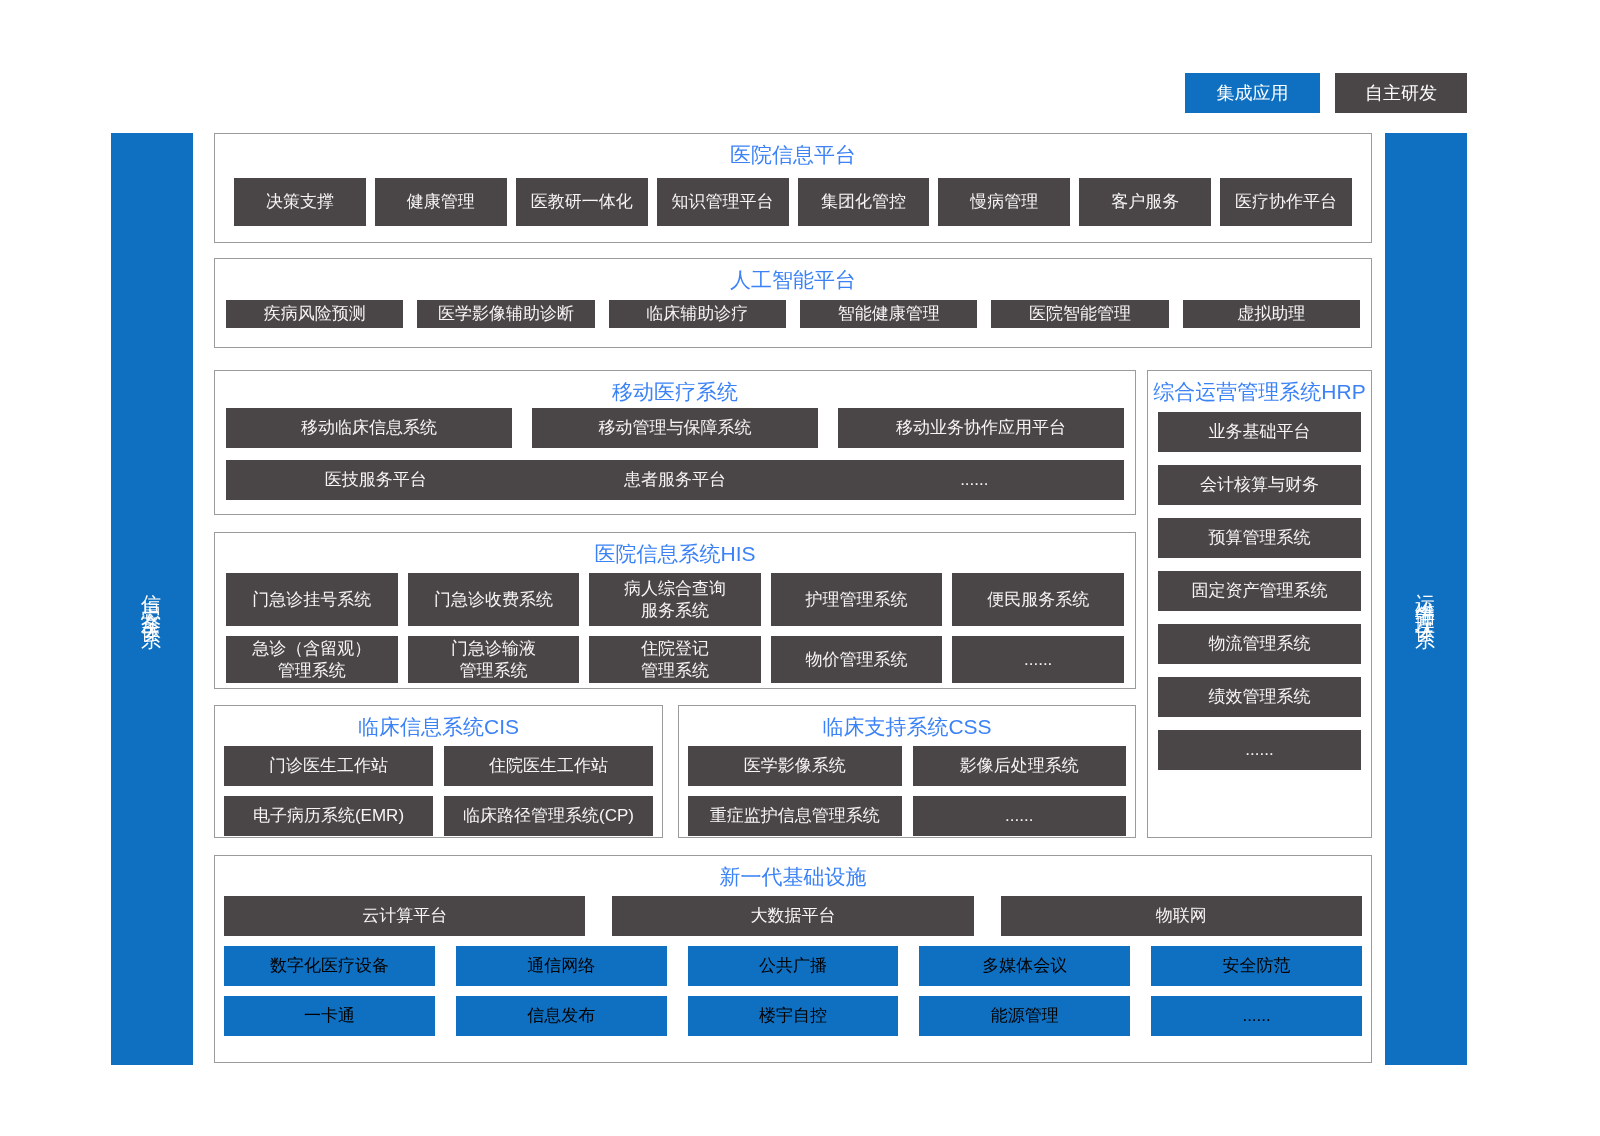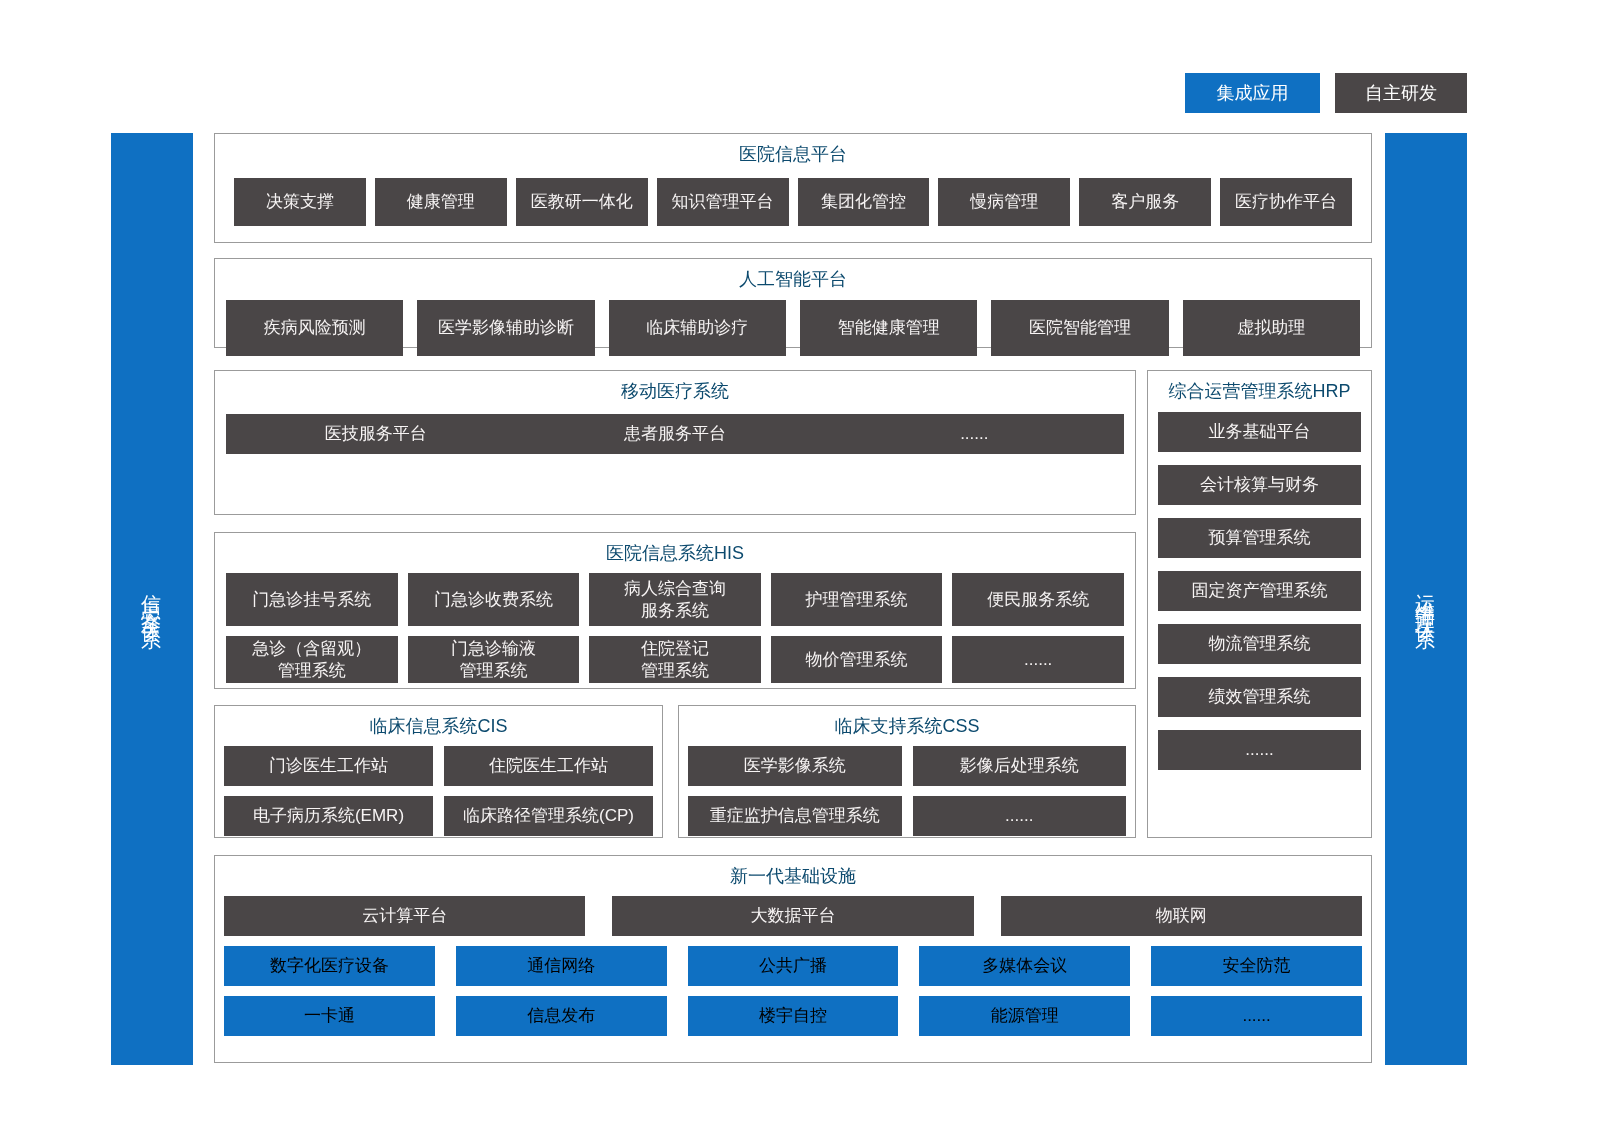--- a/index.html
+++ b/index.html
@@ -23,42 +23,42 @@
   }
   .vbar.left  { left:111px; }
   .vbar.right { left:1385px; }
   .vbar span {
     writing-mode:vertical-rl; text-orientation:upright;
     color:#ffffff; font-size:20px; letter-spacing:7px;
   }
 
   
   .sec { position:absolute; background:#ffffff; border:1px solid #9b9b9b; box-sizing:border-box; }
-  .sec-title { text-align:center; color:#0c4a6e; font-size:18px; padding-top:10px; line-height:21px; }
+  .sec-title { text-align:center; color:#3b82f6; font-size:21px; padding-top:10px; line-height:21px; }
 
   .sec-platform { left:214px; top:133px;  width:1158px; height:110px; }
   .sec-ai       { left:214px; top:258px;  width:1158px; height:90px;  }
   .sec-mobile   { left:214px; top:370px;  width:922px;  height:145px; }
   .sec-hrp      { left:1147px;top:370px;  width:225px;  height:468px; }
   .sec-his      { left:214px; top:532px;  width:922px;  height:157px; }
   .sec-cis      { left:214px; top:705px;  width:449px;  height:133px; }
   .sec-css      { left:678px; top:705px;  width:458px;  height:133px; }
   .sec-infra    { left:214px; top:855px;  width:1158px; height:208px; }
 
   
   .row { display:flex; }
   .box {
     background:#4a4647; color:#f7f4f4; font-size:17px; line-height:1.25;
     display:flex; align-items:center; justify-content:center;
     text-align:center; white-space:pre-line; flex:1; box-sizing:border-box;
   }
   .box.blue { background:#0f70c2; color:#000000; }
 
   .sec-platform .row { margin-top:13px; padding:0 19px; gap:9px;  height:48px; }
-  .sec-ai .row       { margin-top:10px; padding:0 11px; gap:14px;  height:56px; }
+  .sec-ai .row       { margin-top:10px; padding:0 11px; gap:14px;  height:28px; }
 
   .sec-mobile .row1  { margin-top:6px;  padding:0 11px; gap:20px; height:40px; }
   .sec-mobile .row2  { margin-top:12px; padding:0 11px; height:40px; }
 
   .sec-hrp .col { display:flex; flex-direction:column; padding:10px 10px 0 10px; gap:13px; }
   .sec-hrp .box { flex:none; height:40px; }
 
   .sec-his .row1 { margin-top:9px;  padding:0 11px; gap:10px; height:53px; }
   .sec-his .row2 { margin-top:10px; padding:0 11px; gap:10px; height:47px; }
 
@@ -105,20 +105,25 @@
       <div class="box">医学影像辅助诊断</div>
       <div class="box">临床辅助诊疗</div>
       <div class="box">智能健康管理</div>
       <div class="box">医院智能管理</div>
       <div class="box">虚拟助理</div>
     </div>
   </div>
 
   <div class="sec sec-mobile">
     <div class="sec-title">移动医疗系统</div>
+    <div class="row row1">
+      <div class="box">移动临床信息系统</div>
+      <div class="box">移动管理与保障系统</div>
+      <div class="box">移动业务协作应用平台</div>
+    </div>
     <div class="row row2">
       <div class="box">医技服务平台</div>
       <div class="box">患者服务平台</div>
       <div class="box">......</div>
     </div>
   </div>
 
   <div class="sec sec-hrp">
     <div class="sec-title">综合运营管理系统HRP</div>
     <div class="col">

